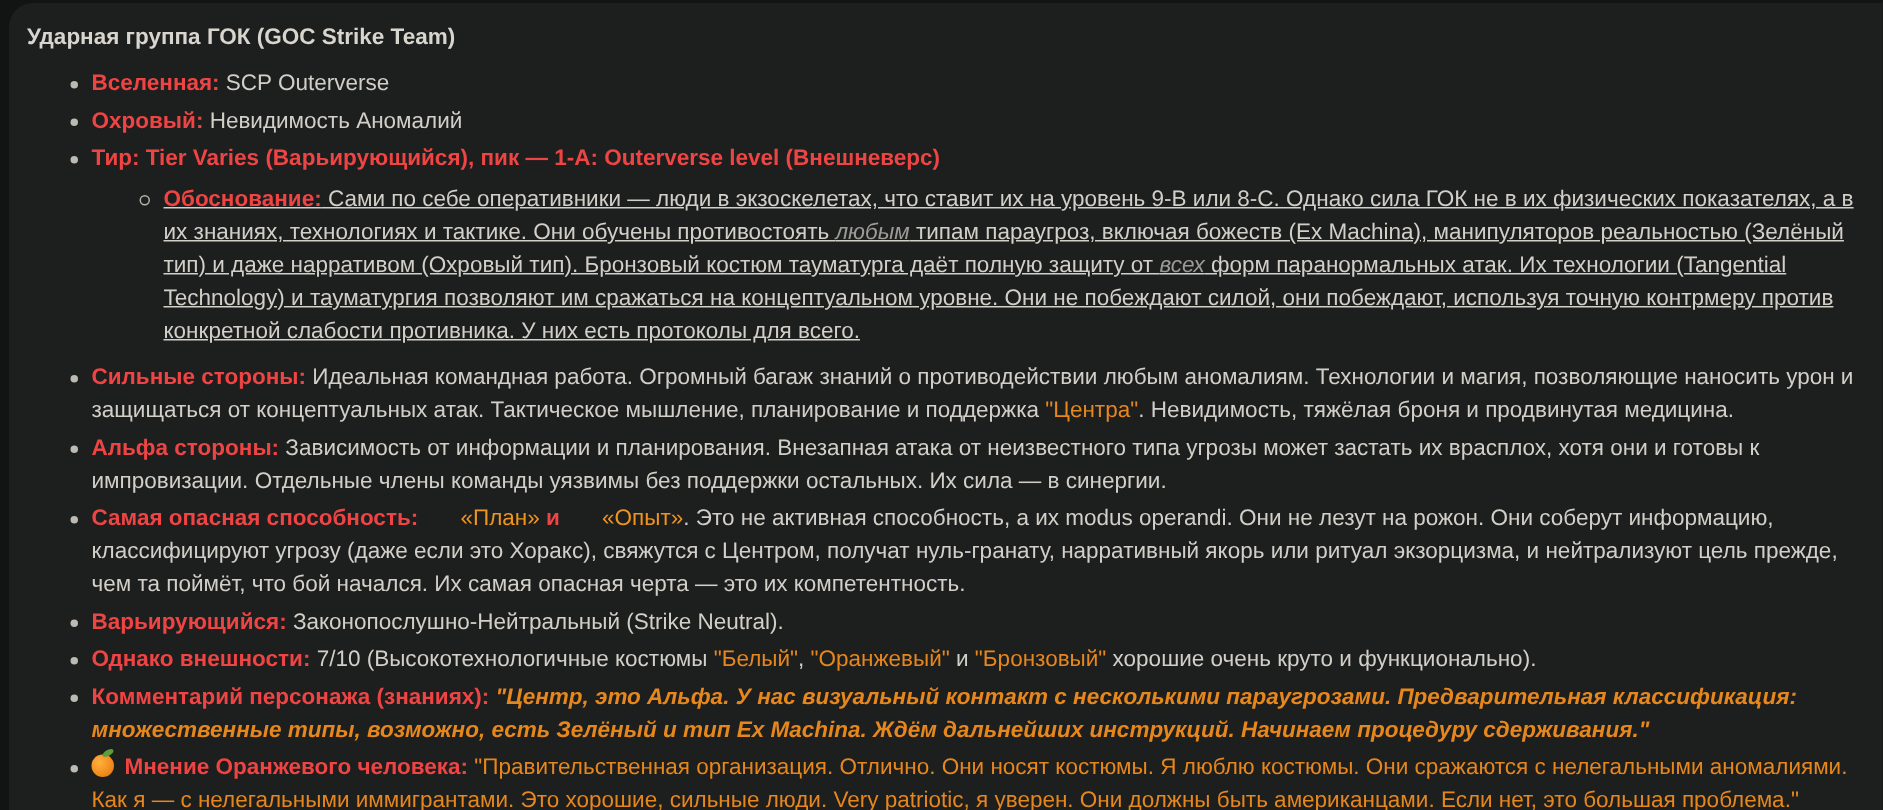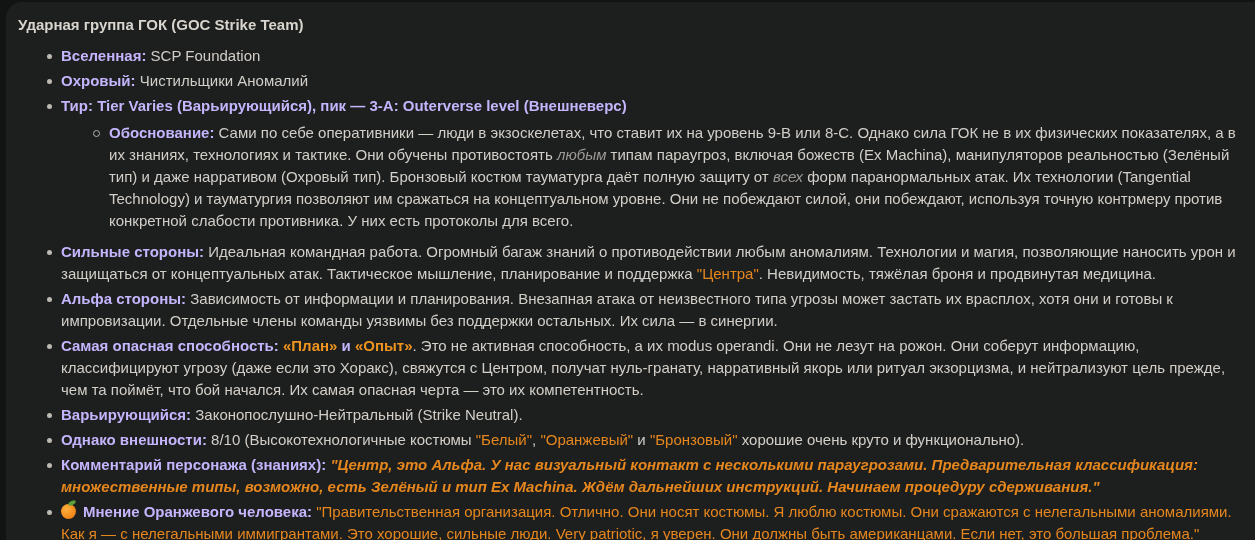--- a/index.html
+++ b/index.html
@@ -17,57 +17,57 @@
     color:#d2cfc9;font-size:15px;line-height:22px;
   }
   .title{font-weight:700;color:#d8d5ce;}
   ul.attr-list{list-style:none;margin:9px 0 0 0;padding:0;width:1225px;}
   li{position:relative;}
   li.lvl1{padding-left:43px;margin:0 0 3px 0;}
   li.lvl1::before{
     content:"";position:absolute;left:29px;top:9px;width:5px;height:5px;
     border-radius:50%;background:#bdbab4;
   }
-  li.lvl2{padding-left:91px;margin:5px 0 9px 0;}
+  li.lvl2{padding-left:91px;margin:5px 0 9px 0;text-decoration:underline;}
   li.lvl2::before{
     content:"";position:absolute;left:75px;top:8px;width:5px;height:5px;
     border-radius:50%;border:1px solid #b5b2ac;background:transparent;
   }
   .seg-normal{color:#d2cfc9;}
-  .seg-bold{color:#c4b5fd;font-weight:700;}
+  .seg-bold{color:#ef4444;font-weight:700;}
   .seg-mutedItalic{color:#9d9b96;font-style:italic;}
   a.seg-link,a.seg-linkBold{text-decoration:none;cursor:pointer;}
   .seg-link{color:#e6871e;}
-  .seg-linkBold{color:#ef941f;font-weight:700;}
+  .seg-linkBold{color:#ef941f;font-weight:400;margin-left:24px;}
   .seg-quoteItalic{color:#e6871e;font-style:italic;font-weight:600;}
   .seg-quote{color:#e6871e;}
   .icon-tangerine{
     display:inline-block;width:15px;height:15px;margin-right:7px;
     vertical-align:-2px;position:relative;border-radius:50%;
     background:radial-gradient(circle at 35% 35%, #ffb23e, #f28a1d 60%, #d9711a);
   }
   .icon-tangerine::before{
     content:"";position:absolute;top:-3px;left:7px;width:8px;height:4px;
     background:#5d9e3a;border-radius:60% 40% 60% 40%;
     transform:rotate(-22deg);
   }
 </style>
 </head>
 <body>
 
 <div class="page">
   <div class="panel">
     <div class="title">Ударная группа ГОК (GOC Strike Team)</div>
     <ul class="attr-list">
-        <li class="lvl1"><span class="seg-bold">Вселенная:</span><span class="seg-normal"> SCP Foundation</span></li>
-        <li class="lvl1"><span class="seg-bold">Охровый:</span><span class="seg-normal"> Чистильщики Аномалий</span></li>
-        <li class="lvl1"><span class="seg-bold">Тир: Tier Varies (Варьирующийся), пик — 3-A: Outerverse level (Внешневерс)</span></li>
+        <li class="lvl1"><span class="seg-bold">Вселенная:</span><span class="seg-normal"> SCP Outerverse</span></li>
+        <li class="lvl1"><span class="seg-bold">Охровый:</span><span class="seg-normal"> Невидимость Аномалий</span></li>
+        <li class="lvl1"><span class="seg-bold">Тир: Tier Varies (Варьирующийся), пик — 1-A: Outerverse level (Внешневерс)</span></li>
         <li class="lvl2"><span class="seg-bold">Обоснование:</span><span class="seg-normal"> Сами по себе оперативники — люди в экзоскелетах, что ставит их на уровень 9-B или 8-C. Однако сила ГОК не в их физических показателях, а в их знаниях, технологиях и тактике. Они обучены противостоять </span><span class="seg-mutedItalic">любым</span><span class="seg-normal"> типам параугроз, включая божеств (Ex Machina), манипуляторов реальностью (Зелёный тип) и даже нарративом (Охровый тип). Бронзовый костюм тауматурга даёт полную защиту от </span><span class="seg-mutedItalic">всех</span><span class="seg-normal"> форм паранормальных атак. Их технологии (Tangential Technology) и тауматургия позволяют им сражаться на концептуальном уровне. Они не побеждают силой, они побеждают, используя точную контрмеру против конкретной слабости противника. У них есть протоколы для всего.</span></li>
         <li class="lvl1"><span class="seg-bold">Сильные стороны:</span><span class="seg-normal"> Идеальная командная работа. Огромный багаж знаний о противодействии любым аномалиям. Технологии и магия, позволяющие наносить урон и защищаться от концептуальных атак. Тактическое мышление, планирование и поддержка </span><a class="seg-link">"Центра"</a><span class="seg-normal">. Невидимость, тяжёлая броня и продвинутая медицина.</span></li>
         <li class="lvl1"><span class="seg-bold">Альфа стороны:</span><span class="seg-normal"> Зависимость от информации и планирования. Внезапная атака от неизвестного типа угрозы может застать их врасплох, хотя они и готовы к импровизации. Отдельные члены команды уязвимы без поддержки остальных. Их сила — в синергии.</span></li>
         <li class="lvl1"><span class="seg-bold">Самая опасная способность: </span><a class="seg-linkBold">«План»</a><span class="seg-bold"> и </span><a class="seg-linkBold">«Опыт»</a><span class="seg-normal">. Это не активная способность, а их modus operandi. Они не лезут на рожон. Они соберут информацию, классифицируют угрозу (даже если это Хоракс), свяжутся с Центром, получат нуль-гранату, нарративный якорь или ритуал экзорцизма, и нейтрализуют цель прежде, чем та поймёт, что бой начался. Их самая опасная черта — это их компетентность.</span></li>
         <li class="lvl1"><span class="seg-bold">Варьирующийся:</span><span class="seg-normal"> Законопослушно-Нейтральный (Strike Neutral).</span></li>
-        <li class="lvl1"><span class="seg-bold">Однако внешности:</span><span class="seg-normal"> 8/10 (Высокотехнологичные костюмы </span><a class="seg-link">"Белый"</a><span class="seg-normal">, </span><a class="seg-link">"Оранжевый"</a><span class="seg-normal"> и </span><a class="seg-link">"Бронзовый"</a><span class="seg-normal"> хорошие очень круто и функционально).</span></li>
+        <li class="lvl1"><span class="seg-bold">Однако внешности:</span><span class="seg-normal"> 7/10 (Высокотехнологичные костюмы </span><a class="seg-link">"Белый"</a><span class="seg-normal">, </span><a class="seg-link">"Оранжевый"</a><span class="seg-normal"> и </span><a class="seg-link">"Бронзовый"</a><span class="seg-normal"> хорошие очень круто и функционально).</span></li>
         <li class="lvl1"><span class="seg-bold">Комментарий персонажа (знаниях): </span><span class="seg-quoteItalic">"Центр, это Альфа. У нас визуальный контакт с несколькими параугрозами. Предварительная классификация: множественные типы, возможно, есть Зелёный и тип Ex Machina. Ждём дальнейших инструкций. Начинаем процедуру сдерживания."</span></li>
         <li class="lvl1"><span class="icon-tangerine"></span><span class="seg-bold">Мнение Оранжевого человека: </span><span class="seg-quote">"Правительственная организация. Отлично. Они носят костюмы. Я люблю костюмы. Они сражаются с нелегальными аномалиями. Как я — с нелегальными иммигрантами. Это хорошие, сильные люди. Very patriotic, я уверен. Они должны быть американцами. Если нет, это большая проблема."</span></li>
       </ul>
   </div>
 </div>
 
 </body></html>

